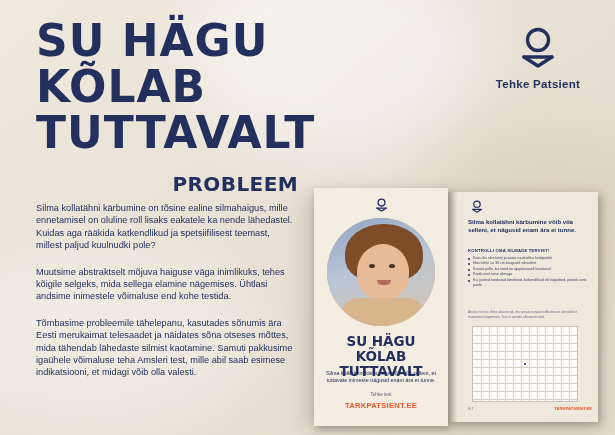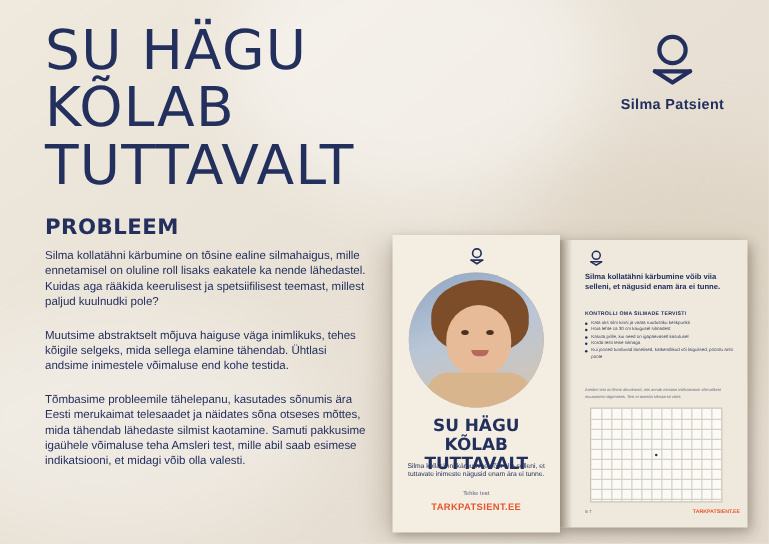--- a/index.html
+++ b/index.html
@@ -31,21 +31,21 @@
   .tex2 { width: 260px; height: 200px; left: 420px; top: 120px; background: rgba(216,205,188,0.55); }
   .tex3 { width: 320px; height: 180px; left: -60px; top: 250px; background: rgba(255,255,255,0.30); }
 
   .headline {
     position: absolute;
     left: 36px;
     top: 18px;
     color: #23305e;
     font-size: 44px;
     line-height: 46px;
-    font-weight: normal;
+    font-weight: bold;
     letter-spacing: 1px;
     font-family: "DejaVu Sans", sans-serif;
     white-space: pre;
     text-transform: uppercase;
   }
   .brand {
     position: absolute;
     right: 22px;
     top: 26px;
     width: 110px;
@@ -62,26 +62,27 @@
   }
 
   .sections {
     position: absolute;
     left: 36px;
     top: 172px;
     width: 262px;
   }
   .sec-title {
     color: #23305e;
-    font-size: 17px;
+    font-size: 20px;
     font-weight: bold;
     font-family: "DejaVu Sans", sans-serif;
     letter-spacing: 0.4px;
     margin: 0 0 6px 0;
     text-transform: uppercase;
+    text-align: right;
   }
   .sec-body {
     color: #23305e;
     font-size: 9.2px;
     line-height: 12.4px;
     margin: 0 0 14px 0;
   }
 
   
   .mockup {
@@ -321,27 +322,27 @@
 TUTTAVALT</div>
 
   <div class="brand">
     <span>
       <svg width="46" height="46" viewBox="0 0 46 46">
         <circle cx="23" cy="14" r="10.5" fill="none" stroke="#23305e" stroke-width="3.4"></circle>
         <path d="M9 31 L37 31" stroke="#23305e" stroke-width="3.4" stroke-linecap="round"></path>
         <path d="M9 31 L23 40 L37 31" fill="none" stroke="#23305e" stroke-width="3.4" stroke-linejoin="round" stroke-linecap="round"></path>
       </svg>
     </span>
-    <div class="brand-name">Silma Patsient</div>
+    <div class="brand-name">Tehke Patsient</div>
   </div>
 
   <div class="sections">
     <h2 class="sec-title">PROBLEEM</h2>
-    <p class="sec-body">Silma kollatähni kärbumine on tõsine ealine silmahaigus, mille ennetamisel on oluline roll lisaks eakatele ka nende lähedastel. Kuidas aga rääkida keerulisest ja spetsiifilisest teemast, millest paljud kuulnudki pole?</p>
-    <p class="sec-body">Muutsime abstraktselt mõjuva haiguse väga inimlikuks, tehes kõigile selgeks, mida sellega elamine tähendab. Ühtlasi andsime inimestele võimaluse end kohe testida.</p>
+    <p class="sec-body">Silma kollatähni kärbumine on tõsine ealine silmahaigus, mille ennetamisel on oluline roll lisaks eakatele ka nende lähedastel. Kuidas aga rääkida katkendlikud ja spetsiifilisest teemast, millest paljud kuulnudki pole?</p>
+    <p class="sec-body">Muutsime abstraktselt mõjuva haiguse väga inimlikuks, tehes kõigile selgeks, mida sellega elamine nägemises. Ühtlasi andsime inimestele võimaluse end kohe testida.</p>
     <p class="sec-body">Tõmbasime probleemile tähelepanu, kasutades sõnumis ära Eesti merukaimat telesaadet ja näidates sõna otseses mõttes, mida tähendab lähedaste silmist kaotamine. Samuti pakkusime igaühele võimaluse teha Amsleri test, mille abil saab esimese indikatsiooni, et midagi võib olla valesti.</p>
   </div>
 
   <div class="mockup">
     <div class="shadow"></div>
 
     <div class="spread">
       <div class="spread-gutter"></div>
       <div class="spread-logo">
         <svg width="14" height="14" viewBox="0 0 46 46">

